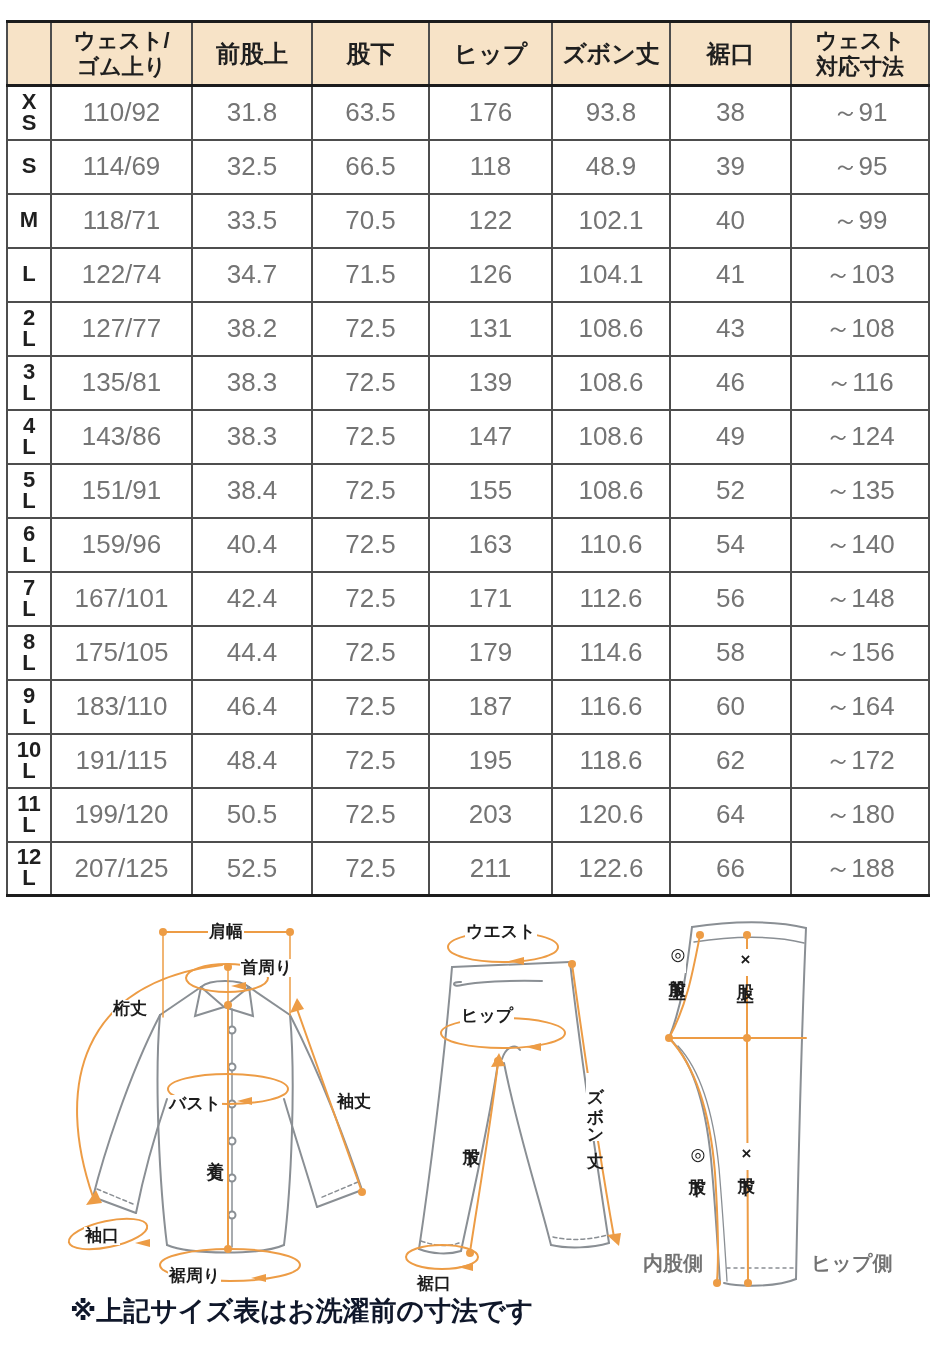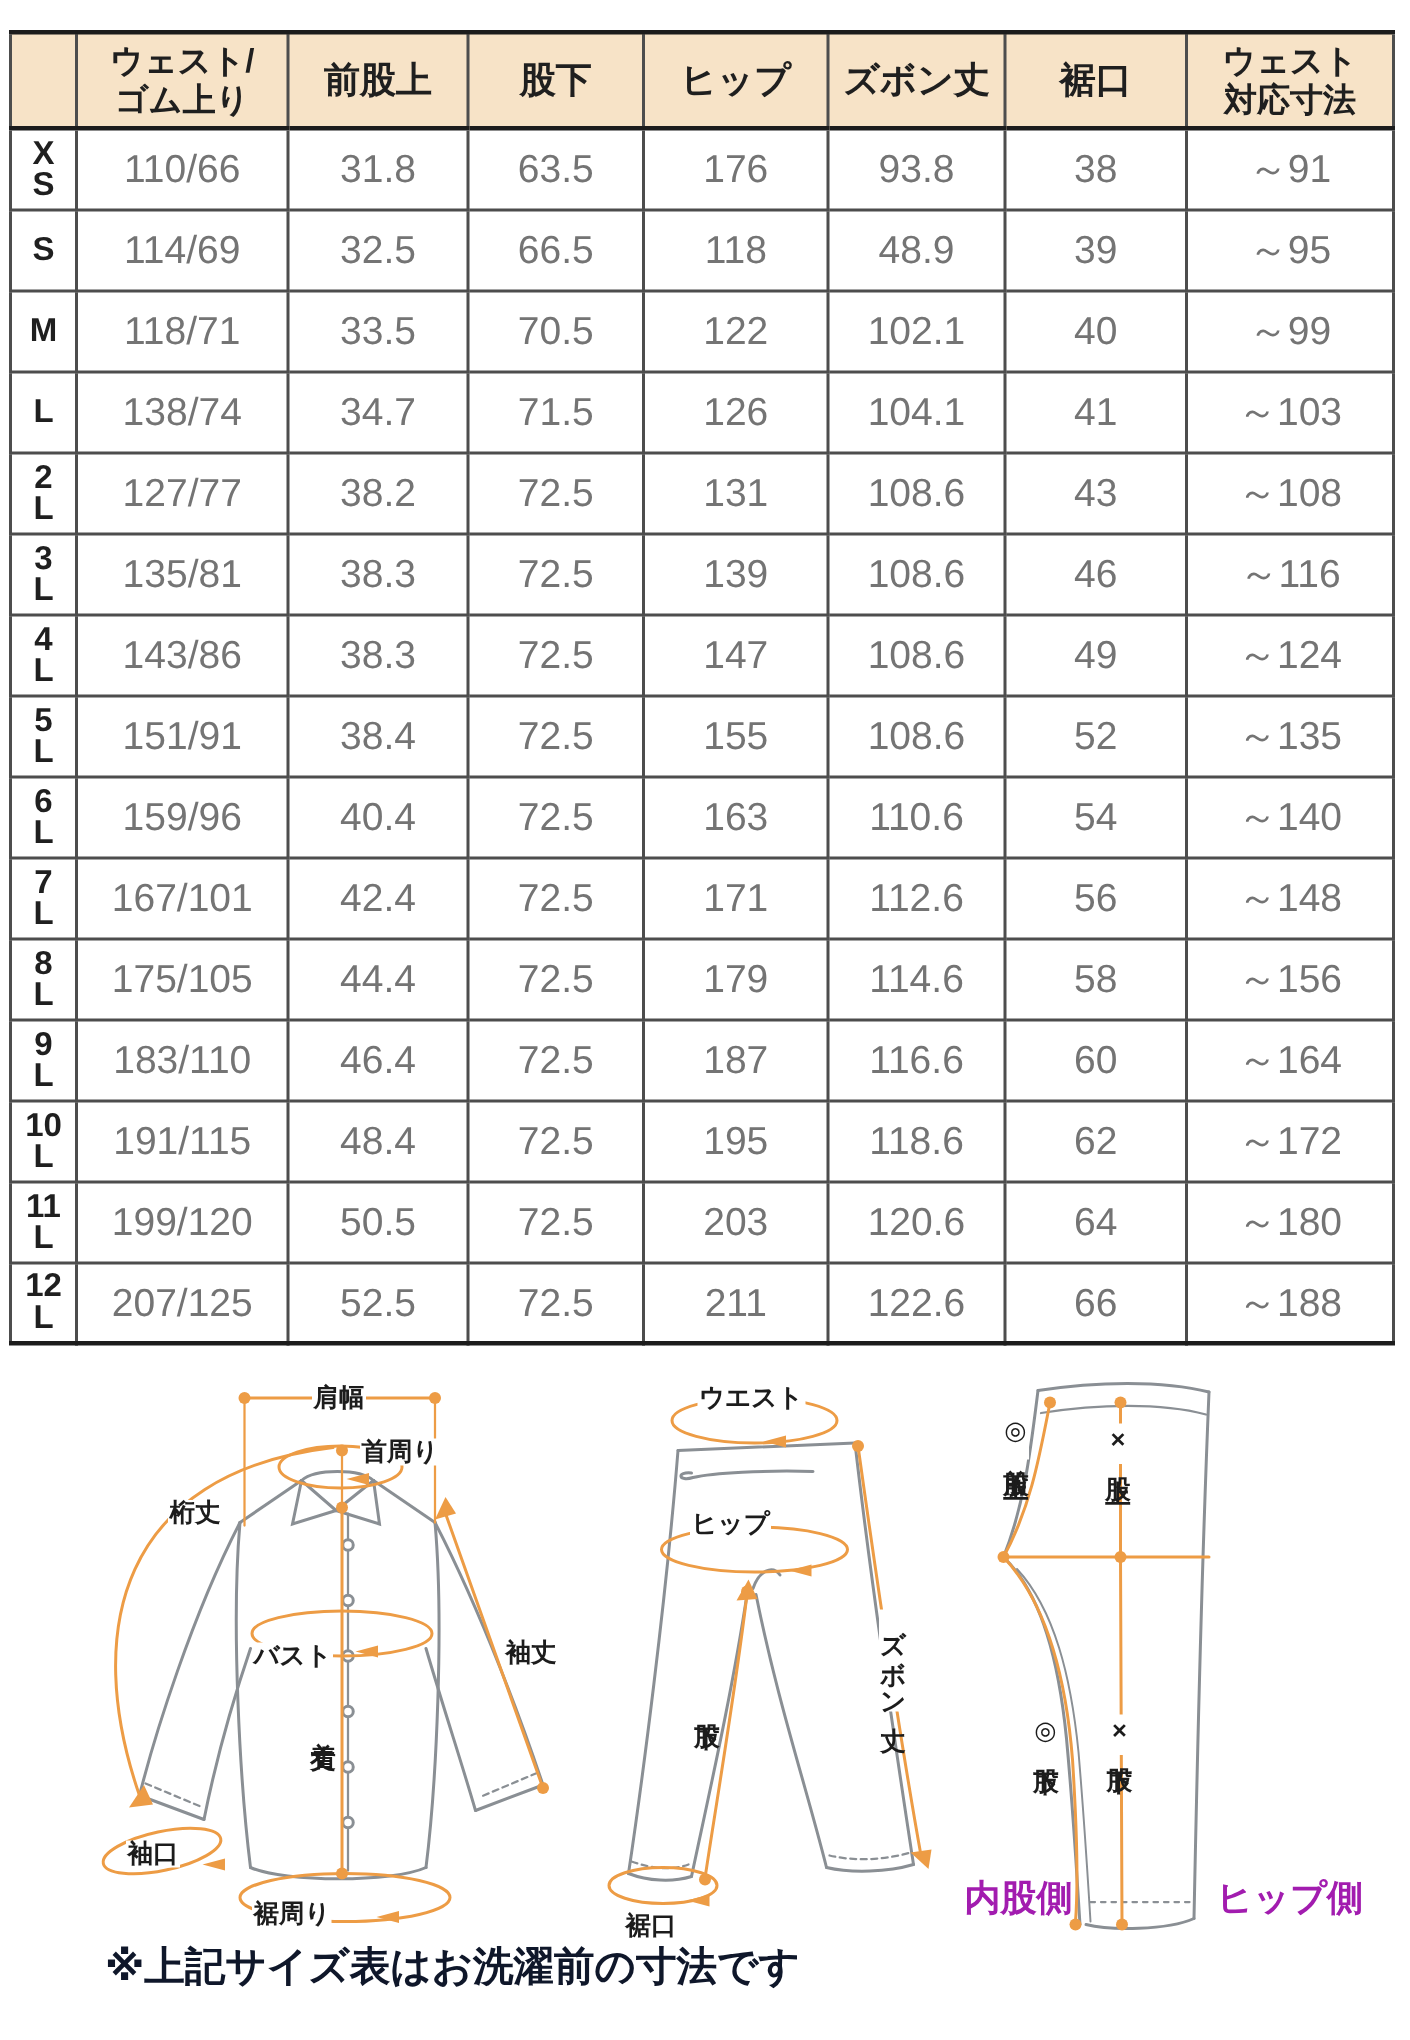--- a/index.html
+++ b/index.html
@@ -45,21 +45,21 @@
   .diagram { position:relative; width:940px; height:436px;padding-left:36px; }
   .diagram svg { position:absolute; left:0; top:0; }
   .dlabel {
     position:absolute; color:#1c1c1c; font-size:17px; font-weight:700;
     background:#ffffff; line-height:1.05; white-space:nowrap; padding:0 1px;
   }
   .vlabel {
     writing-mode:vertical-rl; text-orientation:upright;
     letter-spacing:2px; padding:1px 0;
   }
-  .graylabel { color:#a21caf; font-size:24px; background:transparent; }
+  .graylabel { color:#737373; font-size:20px; background:transparent; }
   .note {
     position:absolute; left:70px; top:396px;
     font-size:27px; font-weight:700; color:#0f172a; background:#ffffff;
   }
 </style>
 </head>
 <body>
 
 <table class="size-table">
   <colgroup>
@@ -83,21 +83,21 @@
       <th>ズボン丈</th>
       <th>裾口</th>
       <th class="first-head">ウェスト
 対応寸法</th>
     </tr>
   </thead>
   <tbody>
       <tr>
         <th class="size-cell">X
 S</th>
-        <td>110/66</td>
+        <td>110/92</td>
         <td>31.8</td>
         <td>63.5</td>
         <td>176</td>
         <td>93.8</td>
         <td>38</td>
         <td>～91</td>
       </tr>
       <tr>
         <th class="size-cell">S</th>
         <td>114/69</td>
@@ -113,21 +113,21 @@
         <td>118/71</td>
         <td>33.5</td>
         <td>70.5</td>
         <td>122</td>
         <td>102.1</td>
         <td>40</td>
         <td>～99</td>
       </tr>
       <tr>
         <th class="size-cell">L</th>
-        <td>138/74</td>
+        <td>122/74</td>
         <td>34.7</td>
         <td>71.5</td>
         <td>126</td>
         <td>104.1</td>
         <td>41</td>
         <td>～103</td>
       </tr>
       <tr>
         <th class="size-cell">2
 L</th>

